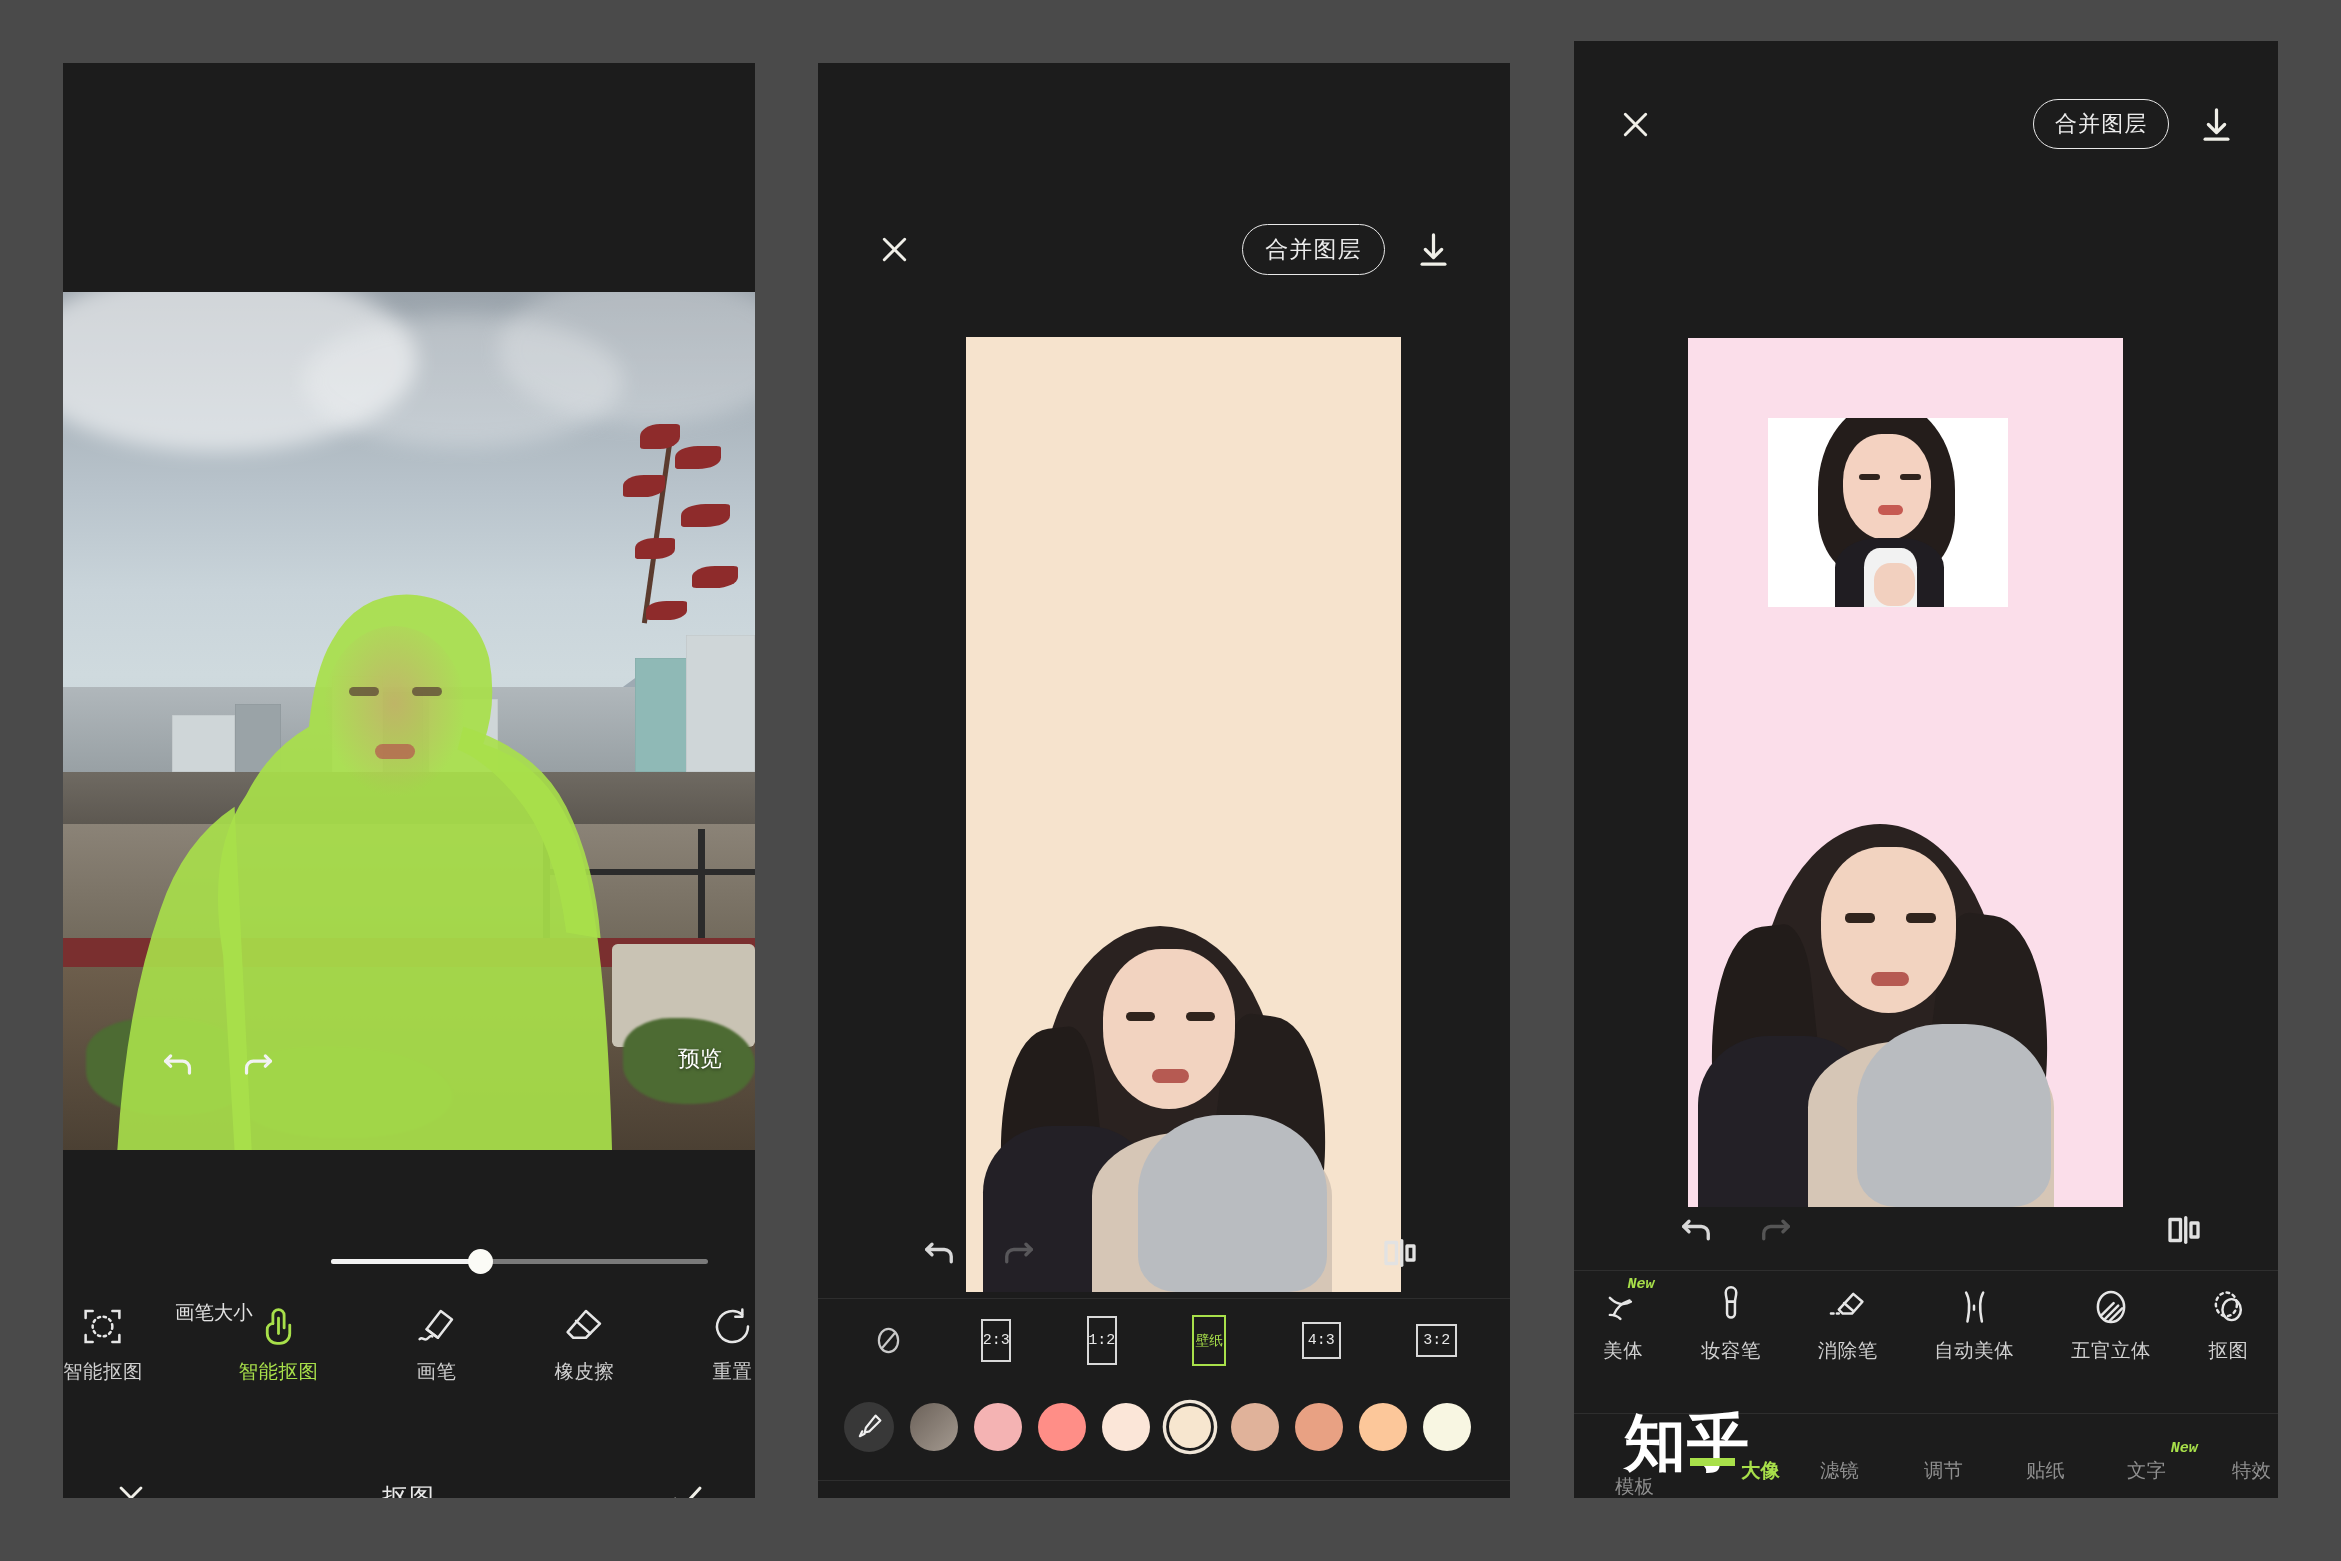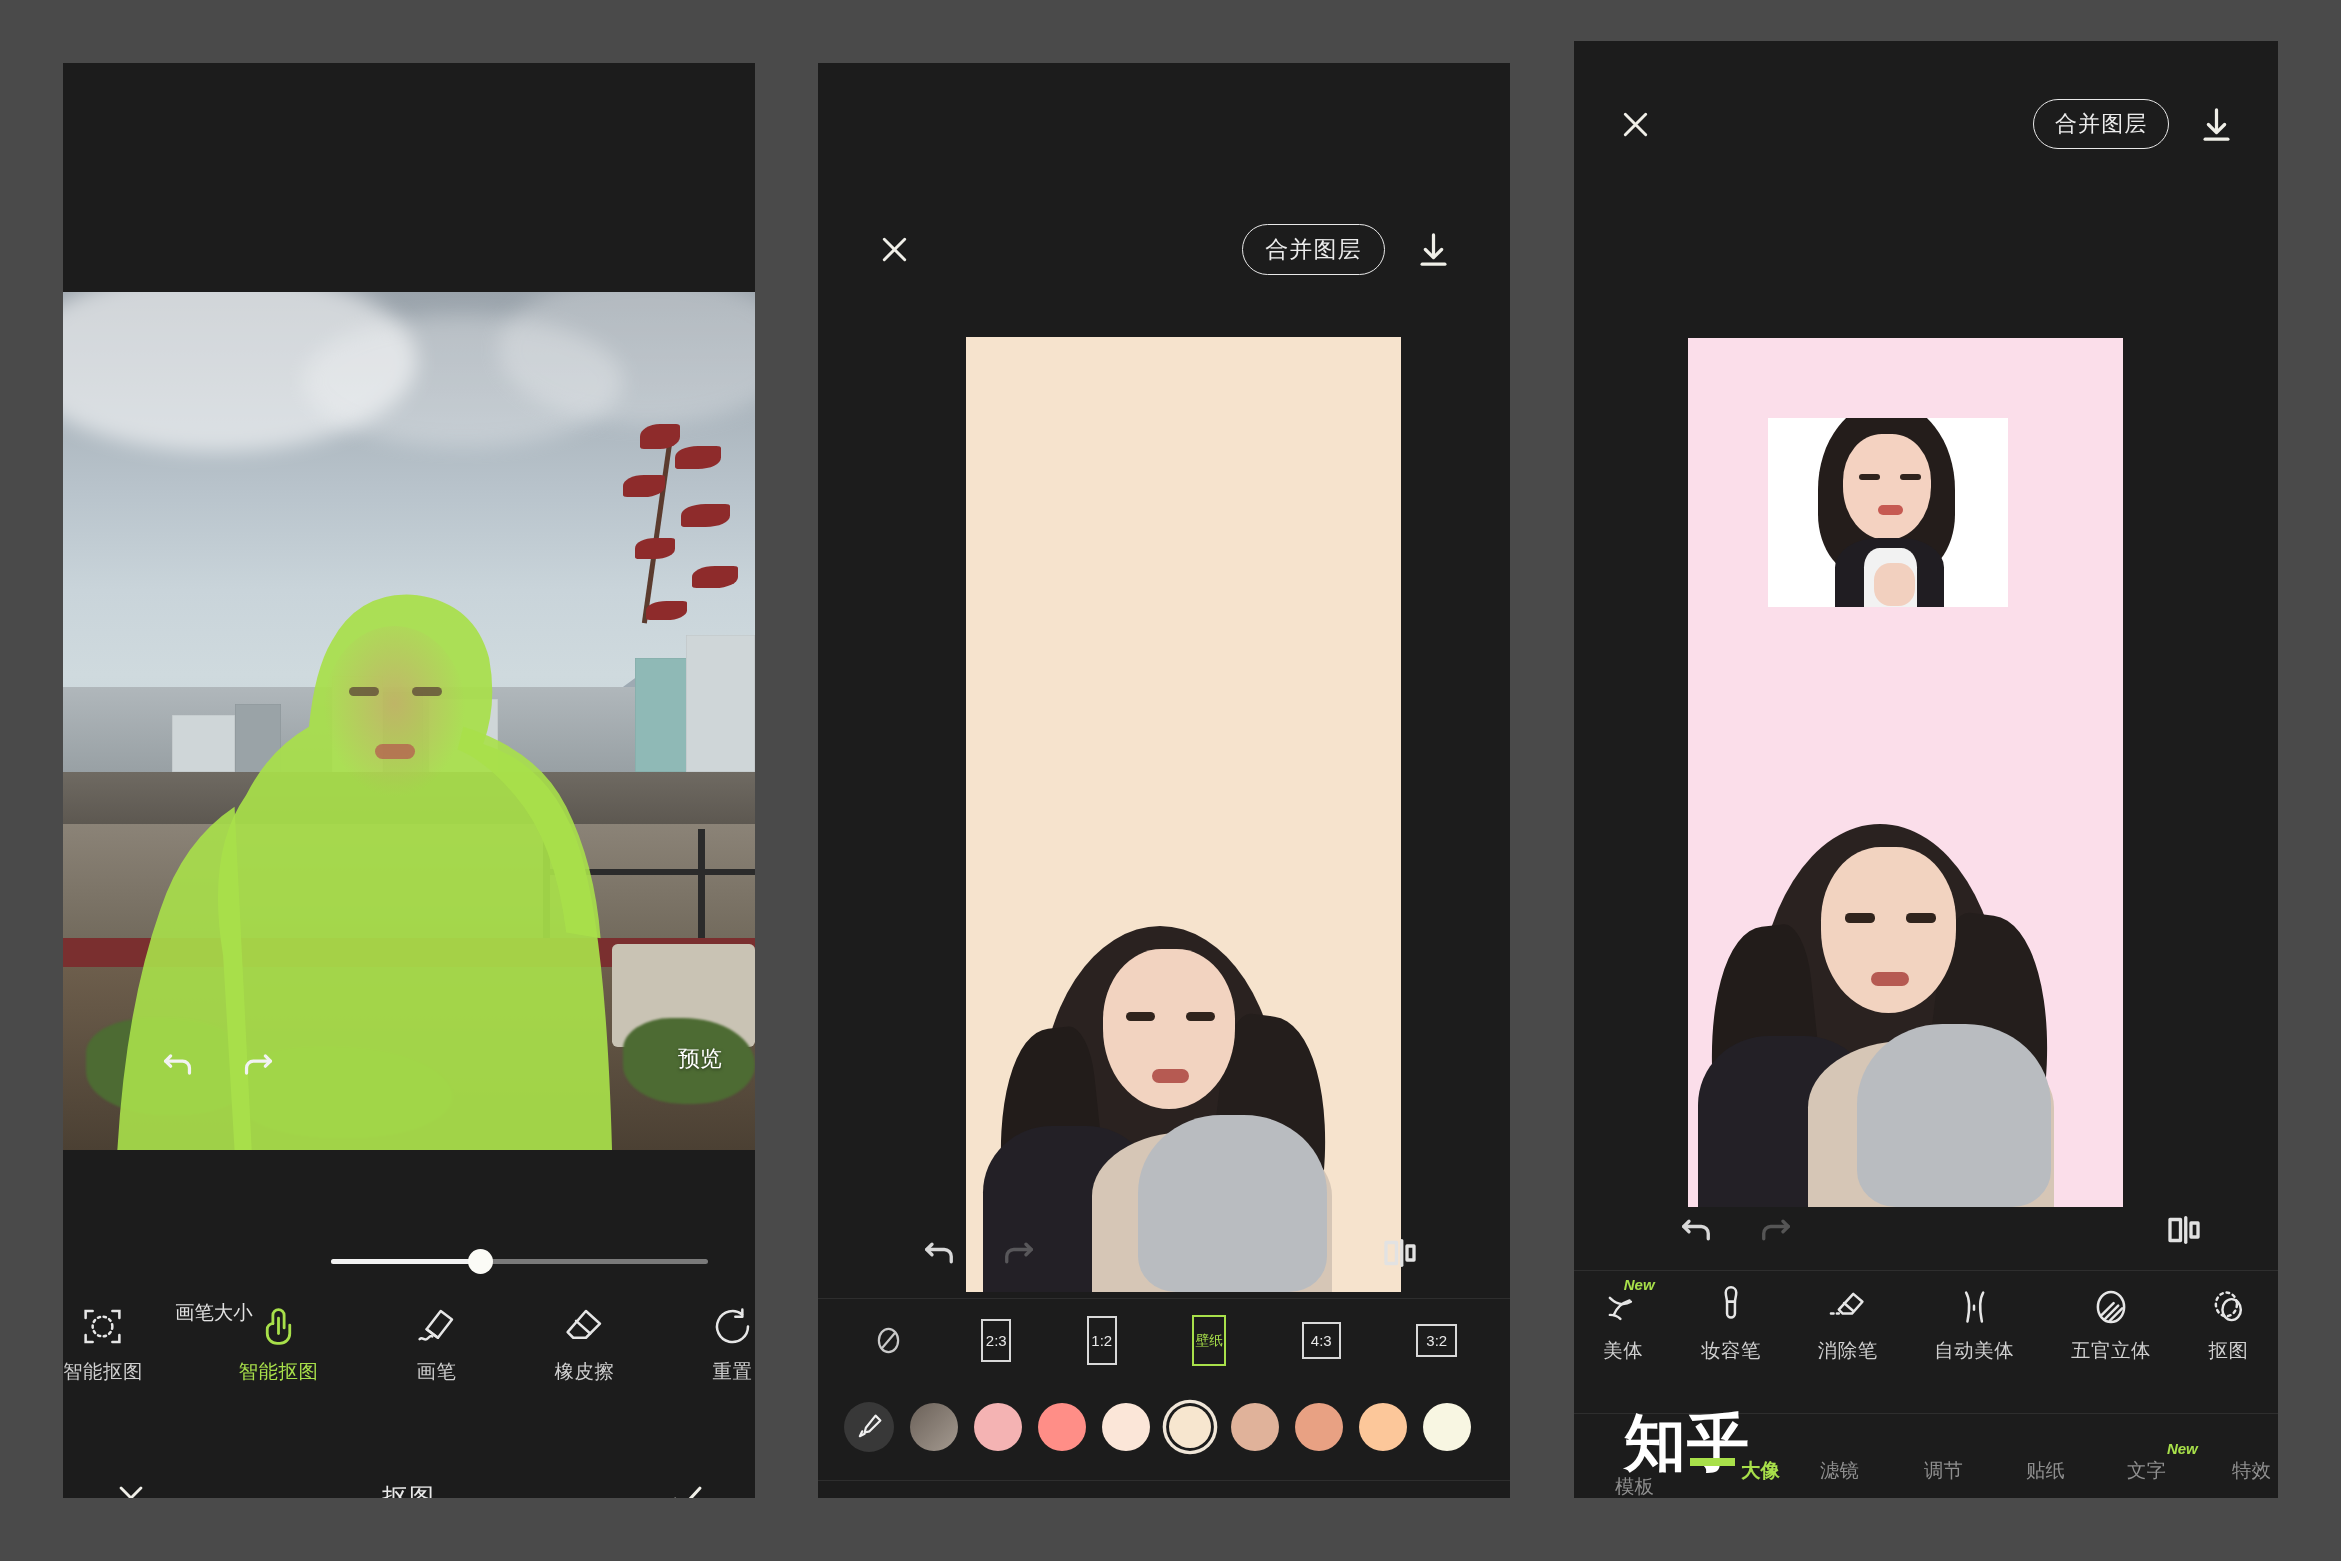--- a/index.html
+++ b/index.html
@@ -6,21 +6,21 @@
   body{
     width:2342px;height:1562px;
     background:#4a4a4a;
     font-family:"Liberation Sans","DejaVu Sans",sans-serif;
     overflow:hidden;
     position:relative;
   }
   .stage{position:absolute;inset:0;display:flex;align-items:flex-start;}
 
   
-  .panel{position:absolute;background:#1a1a1a;overflow:hidden;}
+  .panel{position:absolute;background:#1a1a1a;overflow:hidden;font-family:Liberation Mono, monospace;}
   #panel1{left:63px;top:63px;width:692px;height:1435px;background:#1c1c1c;}
   #panel2{left:818px;top:63px;width:692px;height:1435px;background:#1c1c1c;}
   #panel3{left:1574px;top:41px;width:704px;height:1457px;background:#1c1c1c;}
 
   
   .photo-wrap{position:relative;overflow:hidden;}
 
   
   .scene{position:absolute;inset:0;overflow:hidden;}
   .sky{position:absolute;left:0;top:0;right:0;height:62%;

